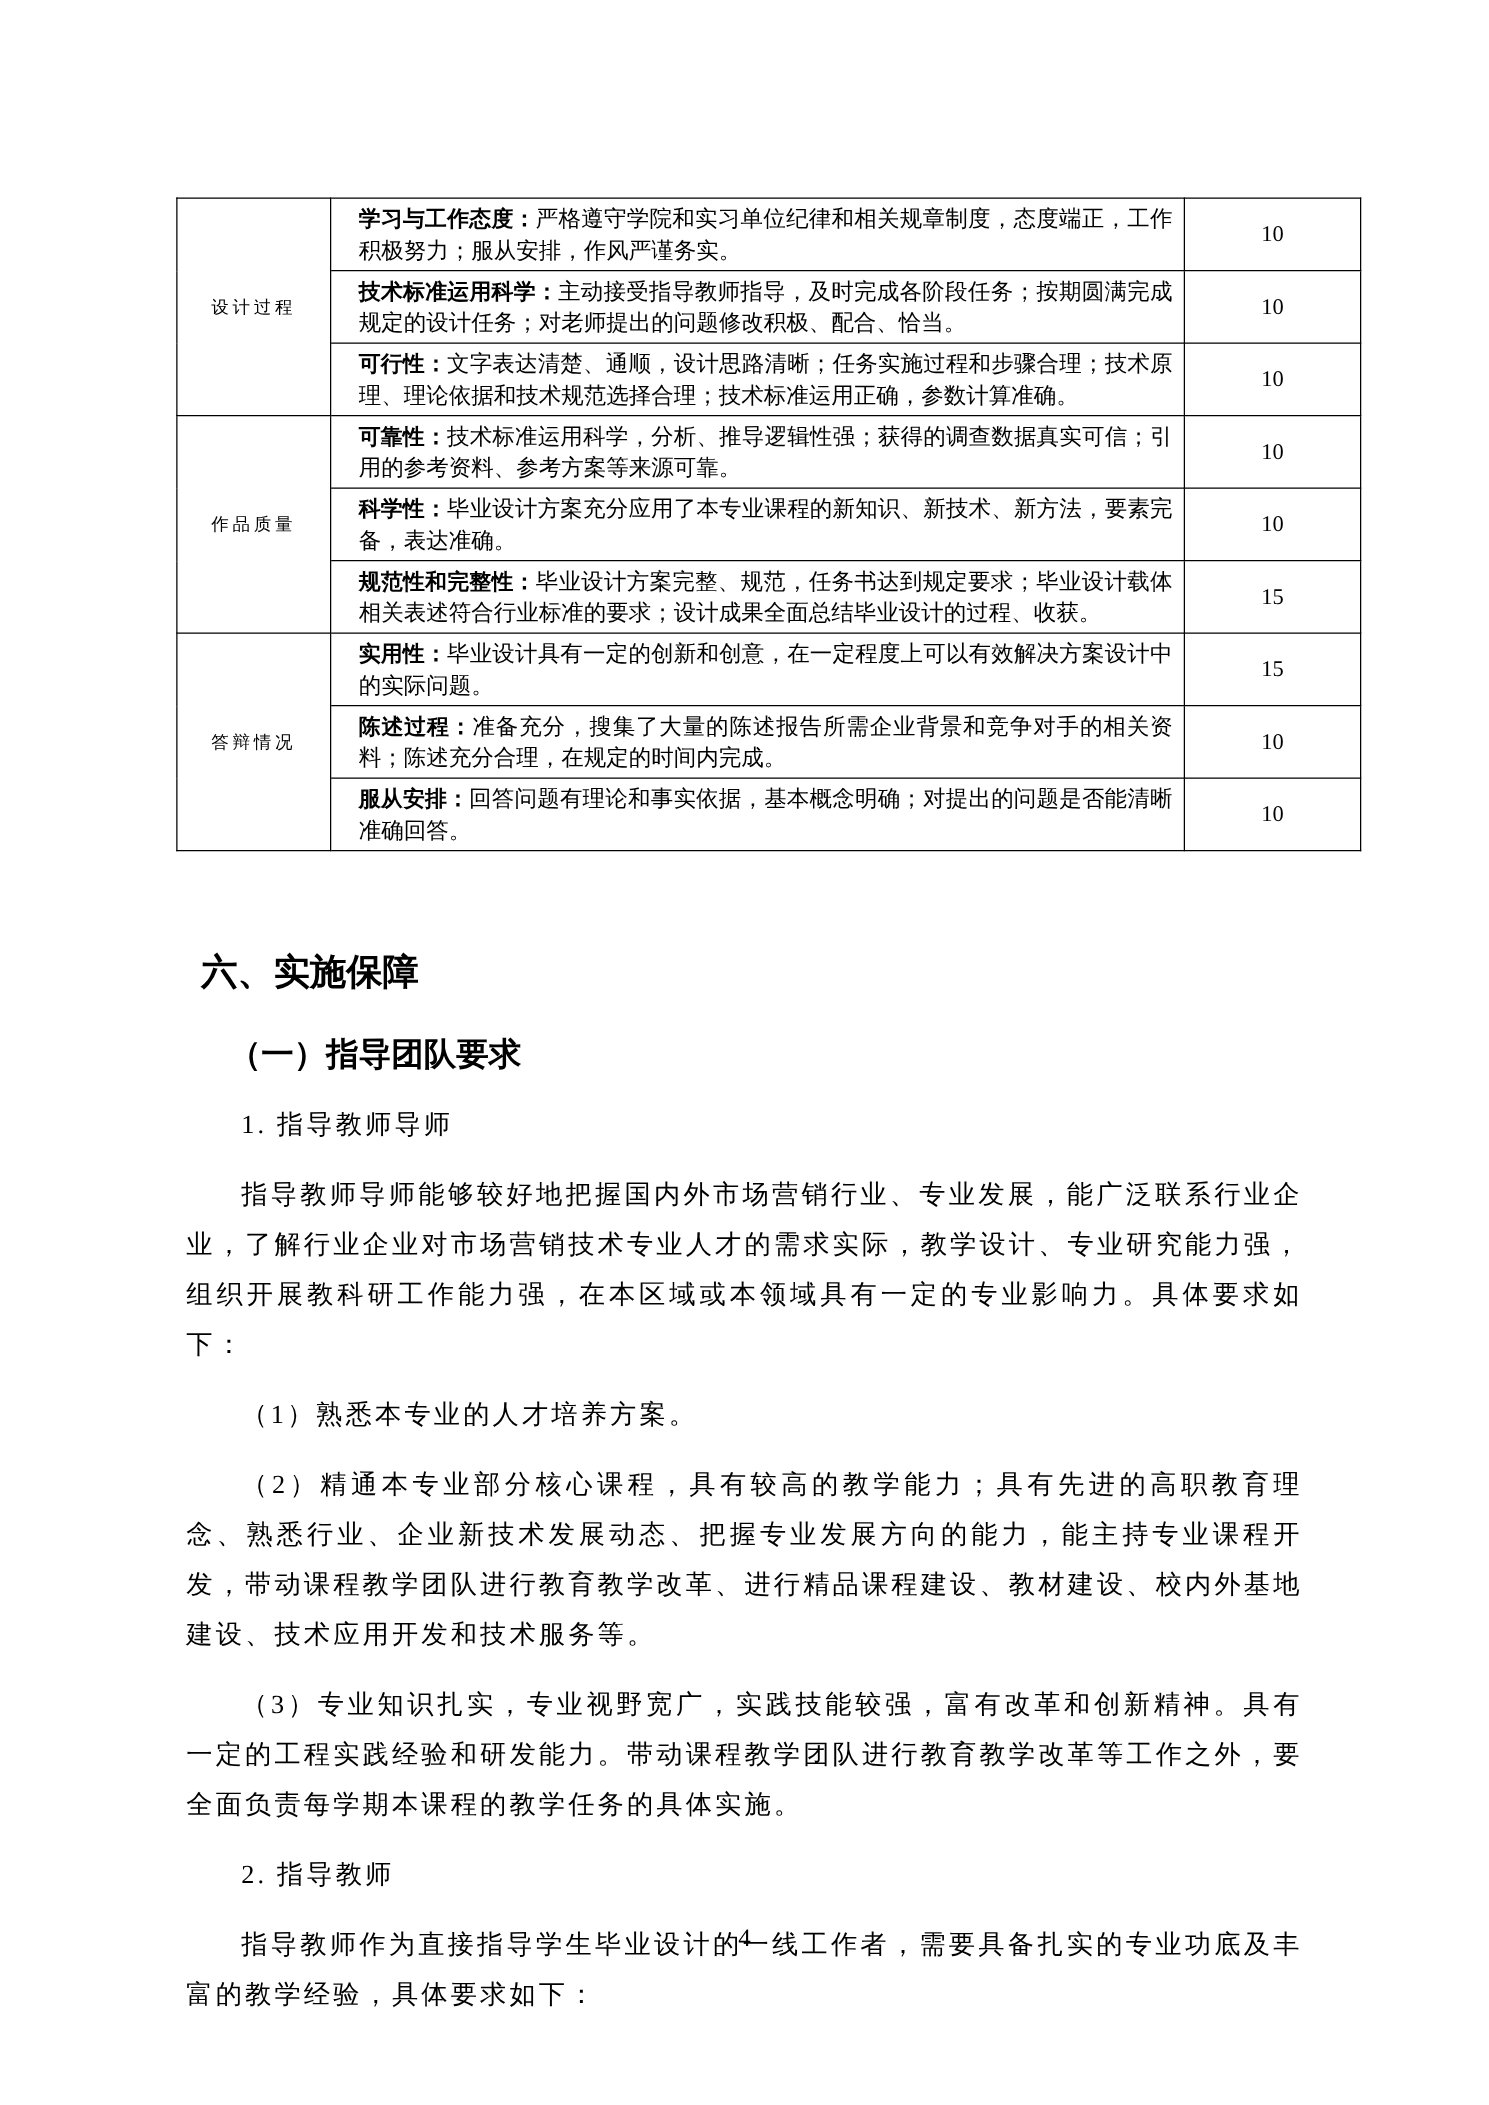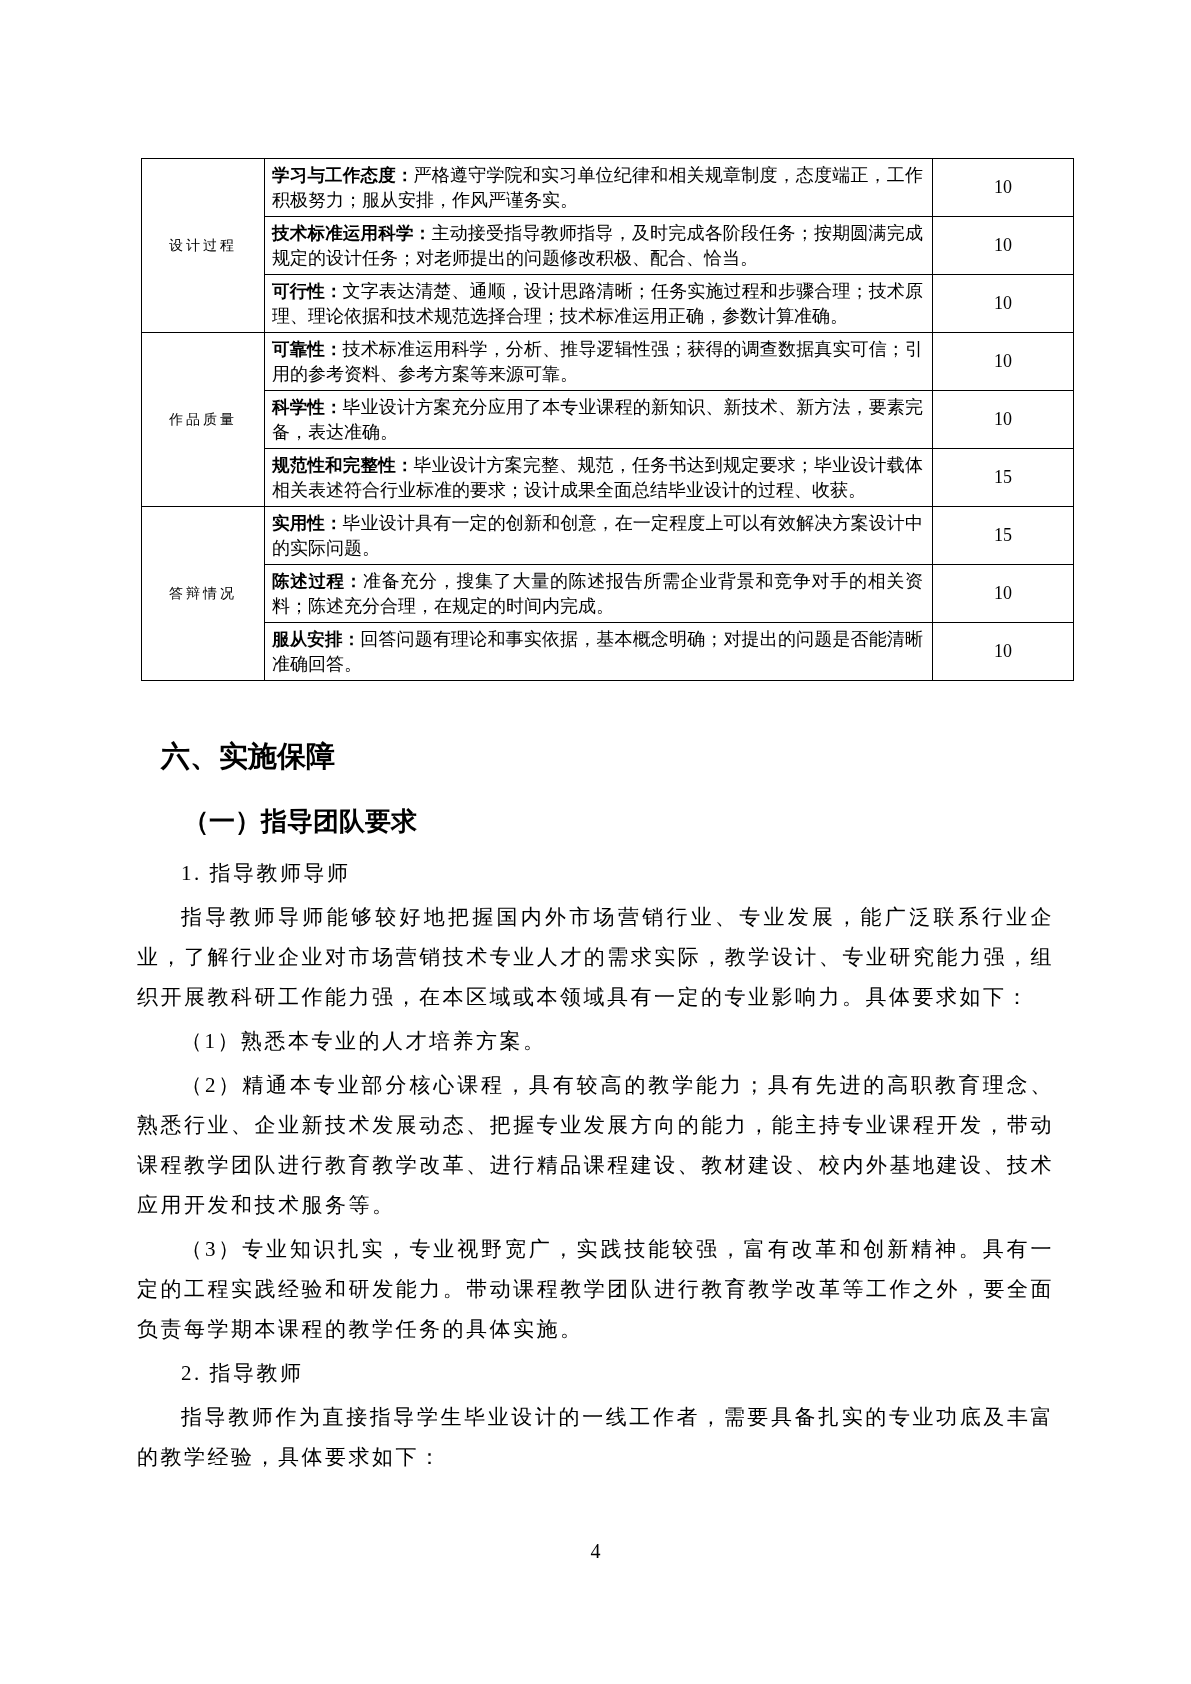--- a/index.html
+++ b/index.html
@@ -25,21 +25,21 @@
     vertical-align: middle;
   }
   td.cat {
     width: 120px;
     text-align: center;
     font-size: 14px;
     letter-spacing: 3px;
   }
   td.crit {
     width: 651px;
-    padding: 3px 9px 3px 7px;
+    padding: 3px 9px 3px 22px;
     font-size: 18px;
     line-height: 25px;
     text-align: justify;
     margin-left: 44px;
   }
   td.crit .lbl {
     font-weight: 700;
     font-family: "Liberation Sans", "DejaVu Sans", sans-serif;
     font-size: 17.5px;
   }
@@ -51,38 +51,38 @@
   tr.r { height: 58px; }
 
   
   .text-block {
     margin: 0 133px;
   }
   h1.sec {
     font-family: "Liberation Sans", "DejaVu Sans", sans-serif;
     font-size: 29px;
     font-weight: 700;
-    margin: 54px 0 0 28px;
+    margin: 76px 0 0 28px;
     line-height: 42px;
   }
   h2.subsec {
     font-family: "Liberation Sans", "DejaVu Sans", sans-serif;
     font-size: 26px;
     font-weight: 700;
     margin: 24px 0 0 50px;
     line-height: 40px;
   }
   .body-text {
     margin-top: 12px;
     font-size: 21px;
     line-height: 40px;
     letter-spacing: 2.5px;
   }
   .body-text p {
-    margin: 4px;
+    margin: 16px;
     text-align: justify;
     text-indent: 44px;
   }
   .body-text p.title-line {
     text-align: left;
   }
 
   
   .page-num {
     position: absolute;

